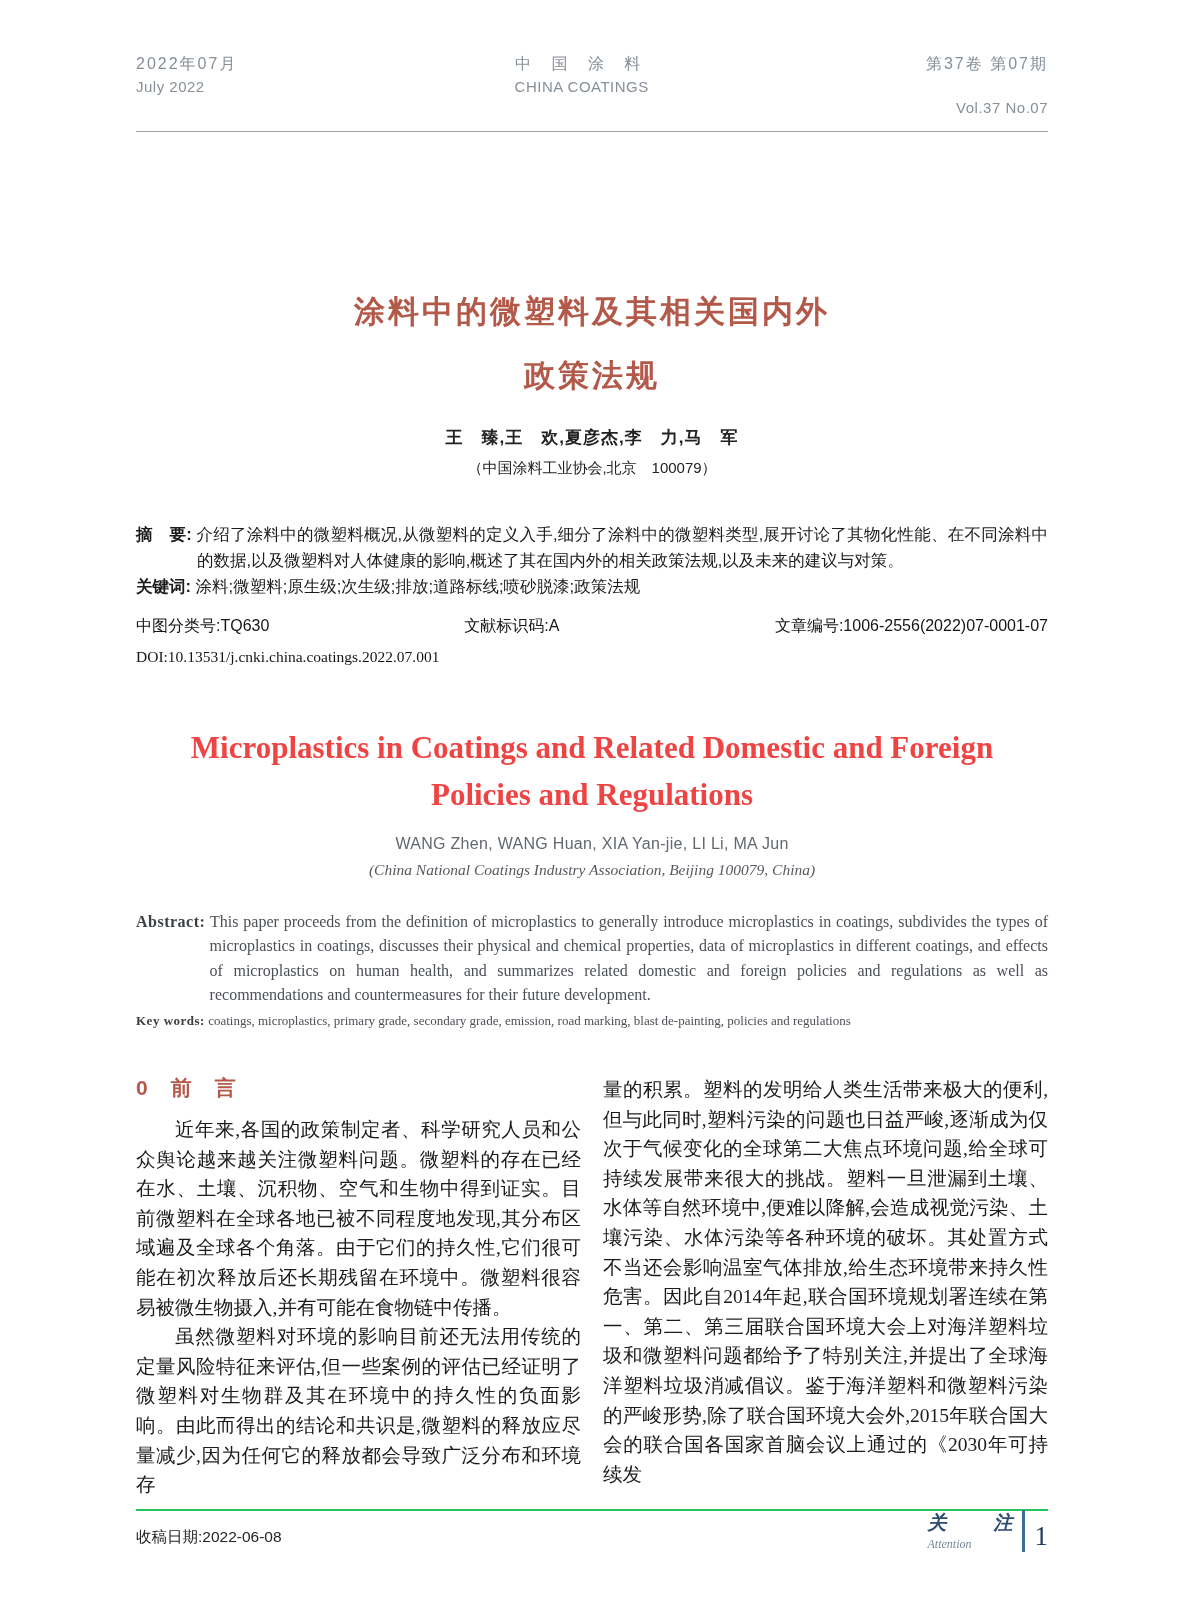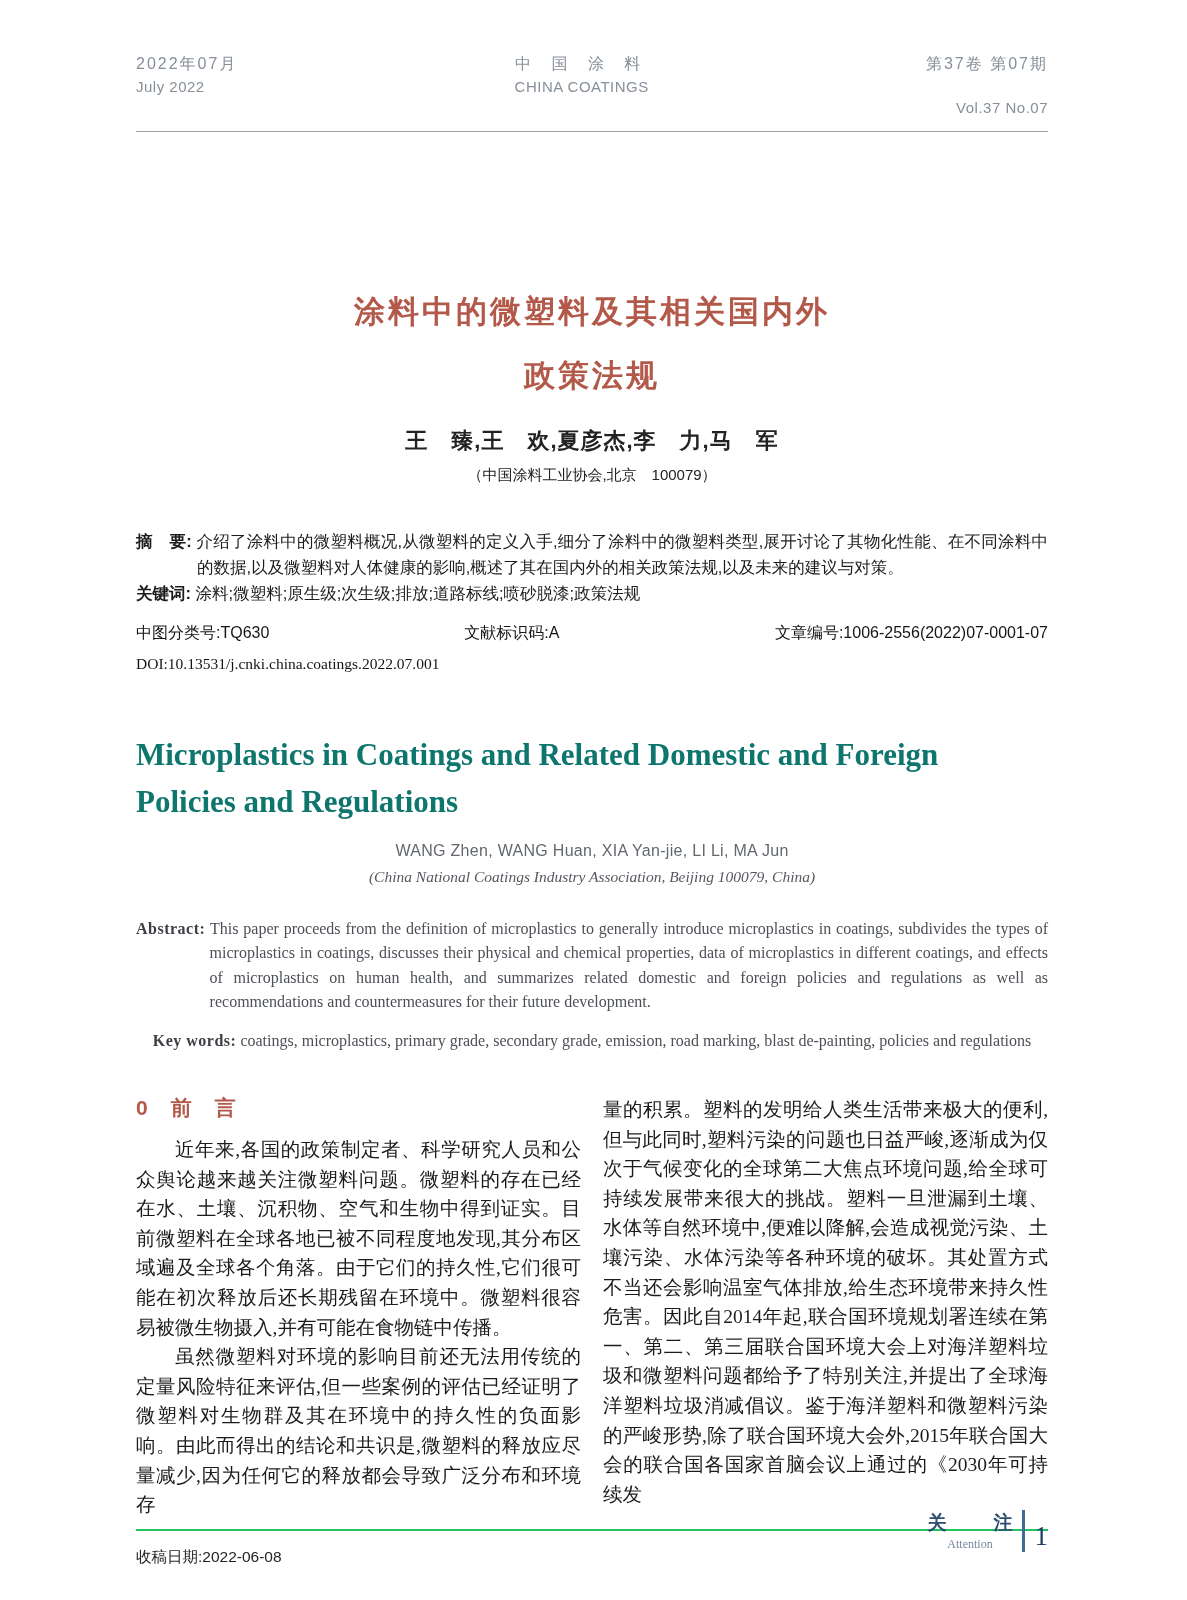--- a/index.html
+++ b/index.html
@@ -39,21 +39,21 @@
     text-align: center;
     color: #b3594a;
     font-weight: bold;
     font-size: 31px;
     line-height: 64px;
     letter-spacing: 3px;
   }
   .authors-cn {
     margin-top: 18px;
     text-align: center;
-    font-size: 22px; font-weight: bold; color: #222;
+    font-size: 17px; font-weight: bold; color: #222;
     letter-spacing: 1px;
   }
   .affil-cn {
     margin-top: 10px;
     text-align: center;
     font-size: 15px; color: #222;
   }
 
   
   .abstract-cn {
@@ -70,43 +70,43 @@
     margin-top: 16px;
     display: grid; grid-template-columns: 36% 31% 33%;
     font-size: 16px; color: #151515;
   }
   .meta-row .right { text-align: right; }
   .doi-row { margin-top: 11px; font-size: 15.5px; color: #151515; }
 
   
   .title-en {
     margin-top: 58px;
-    text-align: left;
-    color: #0f766e;
+    text-align: center;
+    color: #ef4444;
     font-weight: bold;
     font-size: 31px; line-height: 47px;
   }
   .authors-en {
     margin-top: 17px; text-align: center;
     font-size: 16px; color: #63686e; letter-spacing: 0.3px;
   }
   .affil-en {
     margin-top: 8px; text-align: center;
     font-style: italic; font-size: 15.5px; color: #55595f;
   }
 
   
   .abstract-en {
     margin-top: 31px;
     font-size: 16px; line-height: 24.5px;
     text-align: justify; color: #4c5056;
   }
   .hang-en { padding-left: 4.6em; text-indent: -4.6em; }
   .abstract-en .lbl, .keywords-en .lbl { color: #3b3f44; letter-spacing: 0.5px; }
-  .keywords-en { margin-top: 14px; font-size: 16px; line-height: 24.5px; color: #4c5056; text-align: center; }
+  .keywords-en { margin-top: 1px; font-size: 13px; line-height: 24.5px; color: #4c5056; }
 
   
   .body-cols {
     margin-top: 42px;
     display: flex; gap: 22px;
   }
   .body-cols .col { width: 445px; }
   .section-heading {
     color: #b3594a; font-weight: bold;
     font-size: 21px; line-height: 26px;
@@ -126,21 +126,21 @@
     padding-top: 12px;
     font-size: 15.5px; line-height: 27px; color: #242424;
   }
 
   
   .page-marker {
     position: absolute;
     right: 139px; bottom: 48px;
     display: flex; align-items: center;
   }
-  .pm-text { display: flex; flex-direction: column; align-items: center; margin-right: 9px; }
+  .pm-text { display: flex; flex-direction: column; align-items: flex-start; margin-right: 9px; font-style: italic; }
   .pm-cn { color: #2e4d70; font-weight: bold; font-size: 19px; letter-spacing: 14px; margin-right: -14px; }
   .pm-en { color: #76879c; font-size: 12px; margin-top: 1px; }
   .pm-bar { width: 3px; height: 42px; background: #3f6c99; margin-right: 10px; }
   .pm-num { color: #1f3a5f; font-size: 27px; line-height: 1; padding-top: 10px; }
 </style>
 </head>
 <body>
 
 <div class="page">
 

